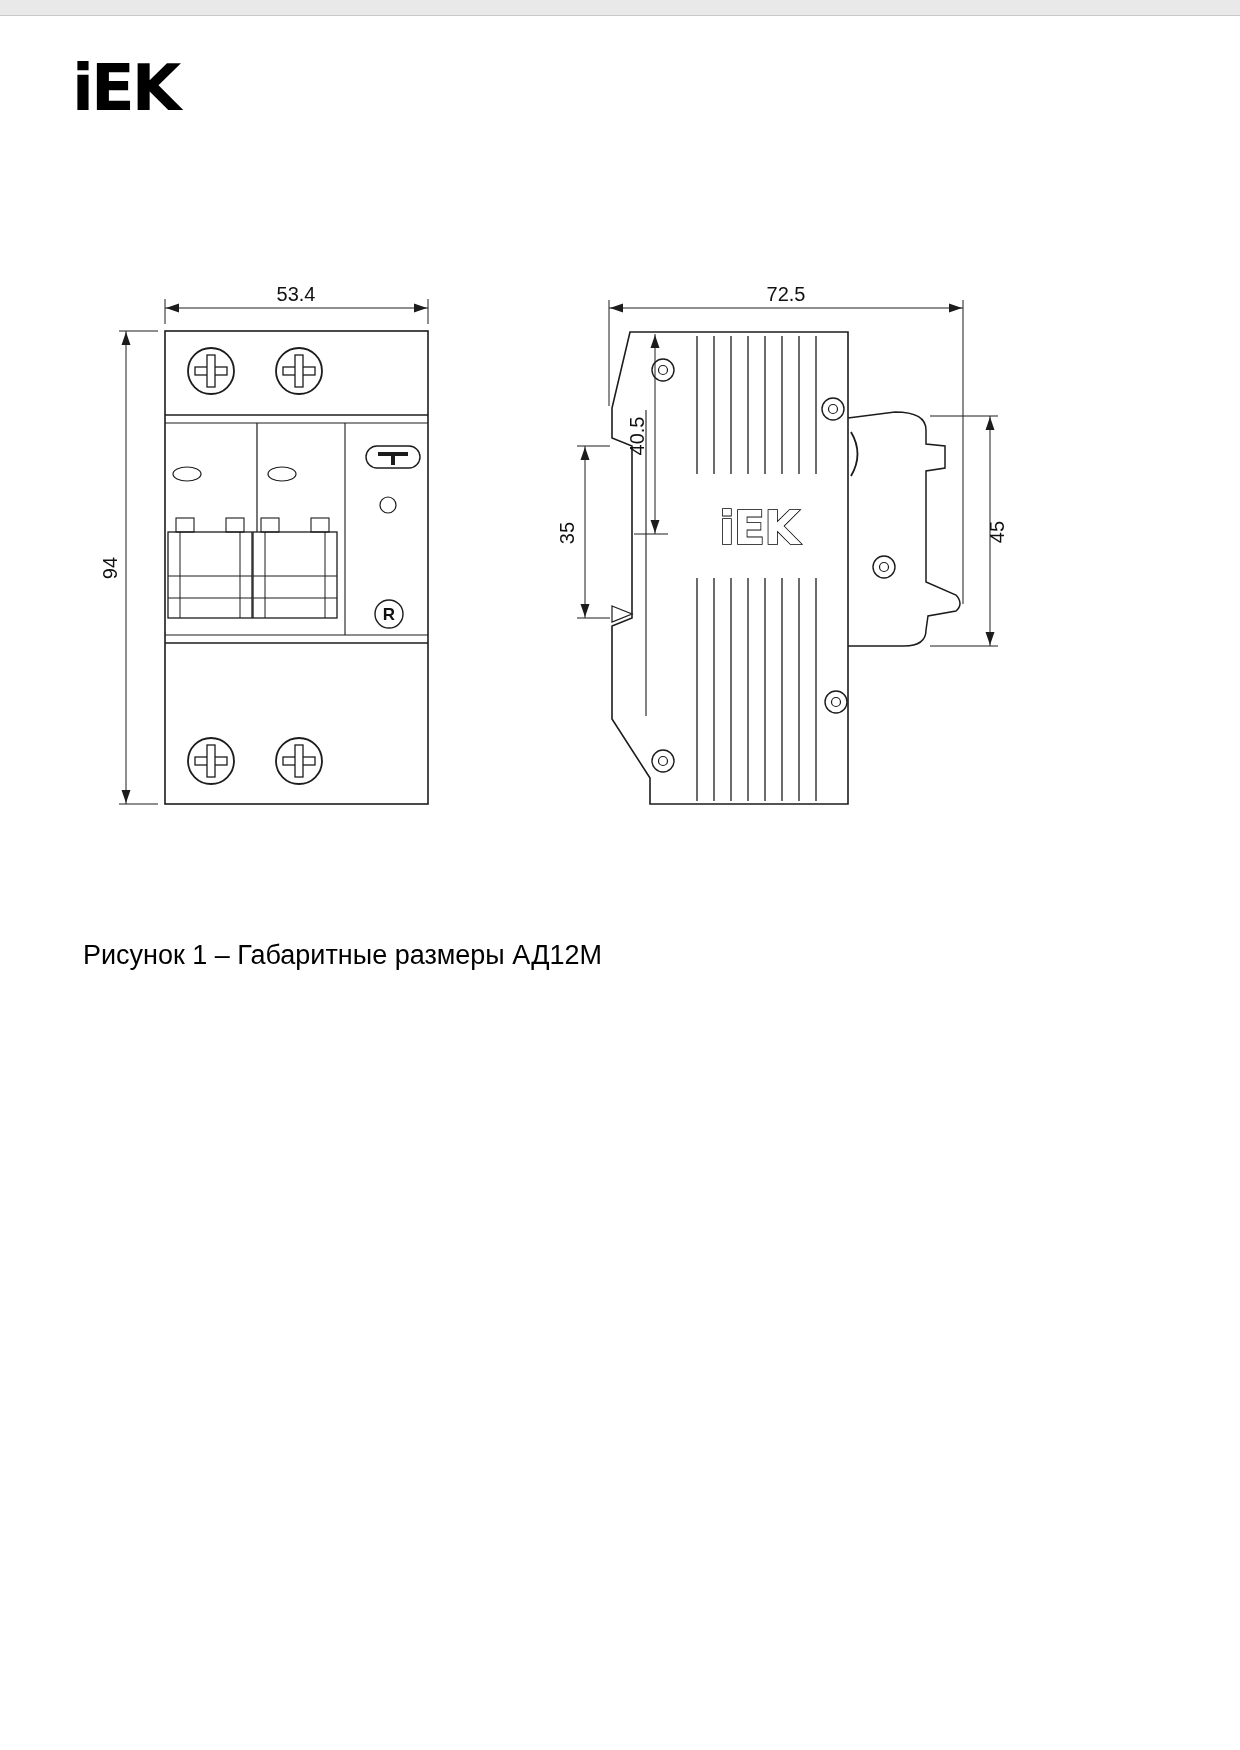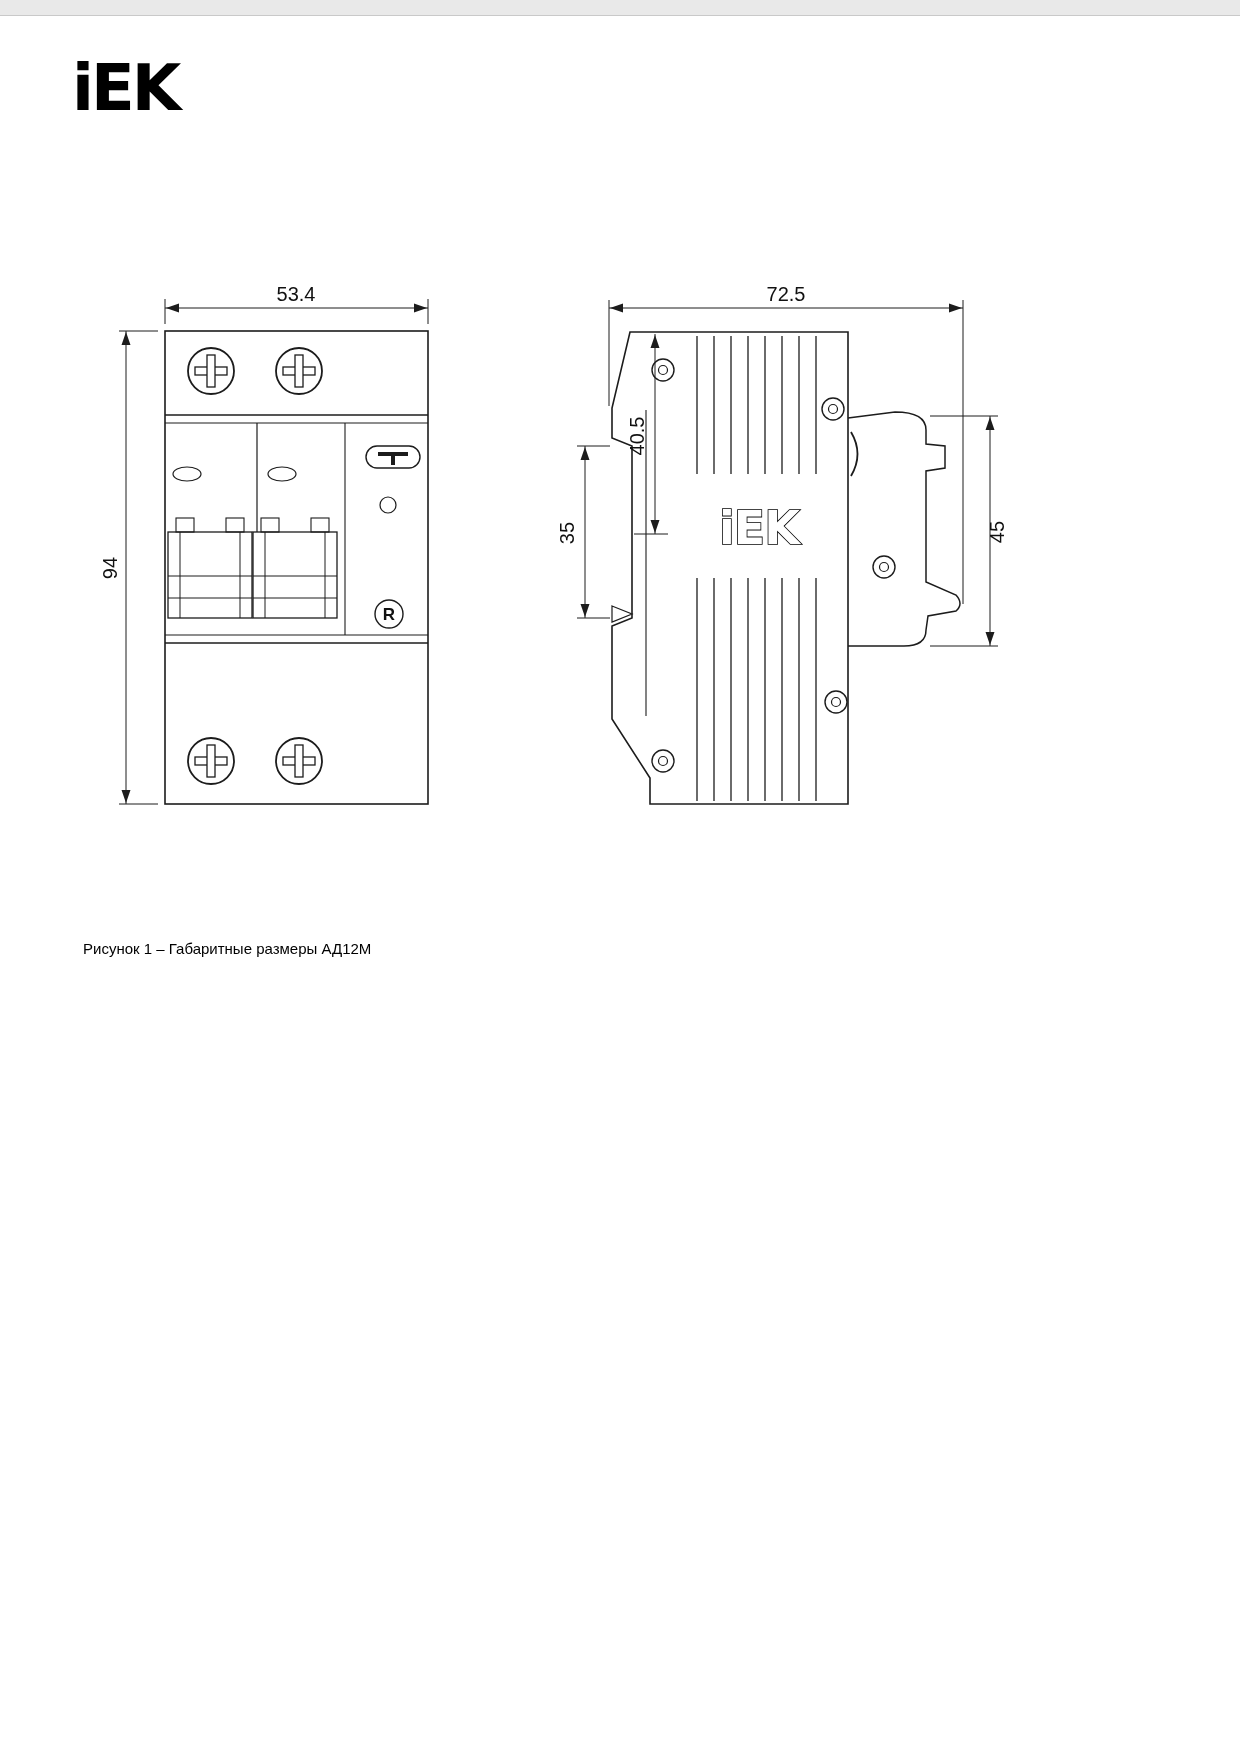--- a/index.html
+++ b/index.html
@@ -13,21 +13,21 @@
     overflow:hidden;
   }
   .logo{
     position:absolute;left:72px;top:40px;
     font-family:"DejaVu Sans",sans-serif;
     font-size:64px;font-weight:bold;letter-spacing:-3px;
     color:#000;line-height:1;
   }
   .caption{
     position:absolute;left:83px;top:924px;
-    font-size:15px;color:#000;
+    font-size:27px;color:#000;
   }
   svg.drawing{position:absolute;left:0;top:0;}
   svg text{
     font-family:"Liberation Sans",sans-serif;
     font-size:20px;fill:#111;stroke:none;
   }
   svg text.side-logo{
     font-family:"DejaVu Sans",sans-serif;
     font-size:46px;font-weight:bold;
     fill:#fff;stroke:#000;stroke-width:1.6px;paint-order:stroke;

